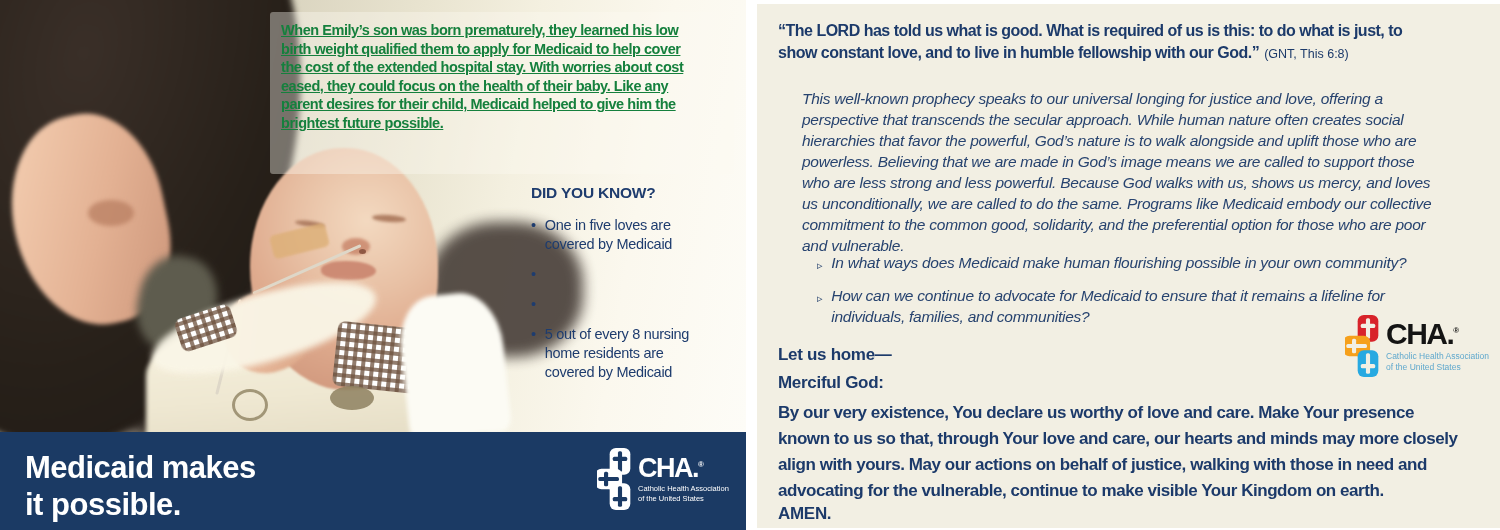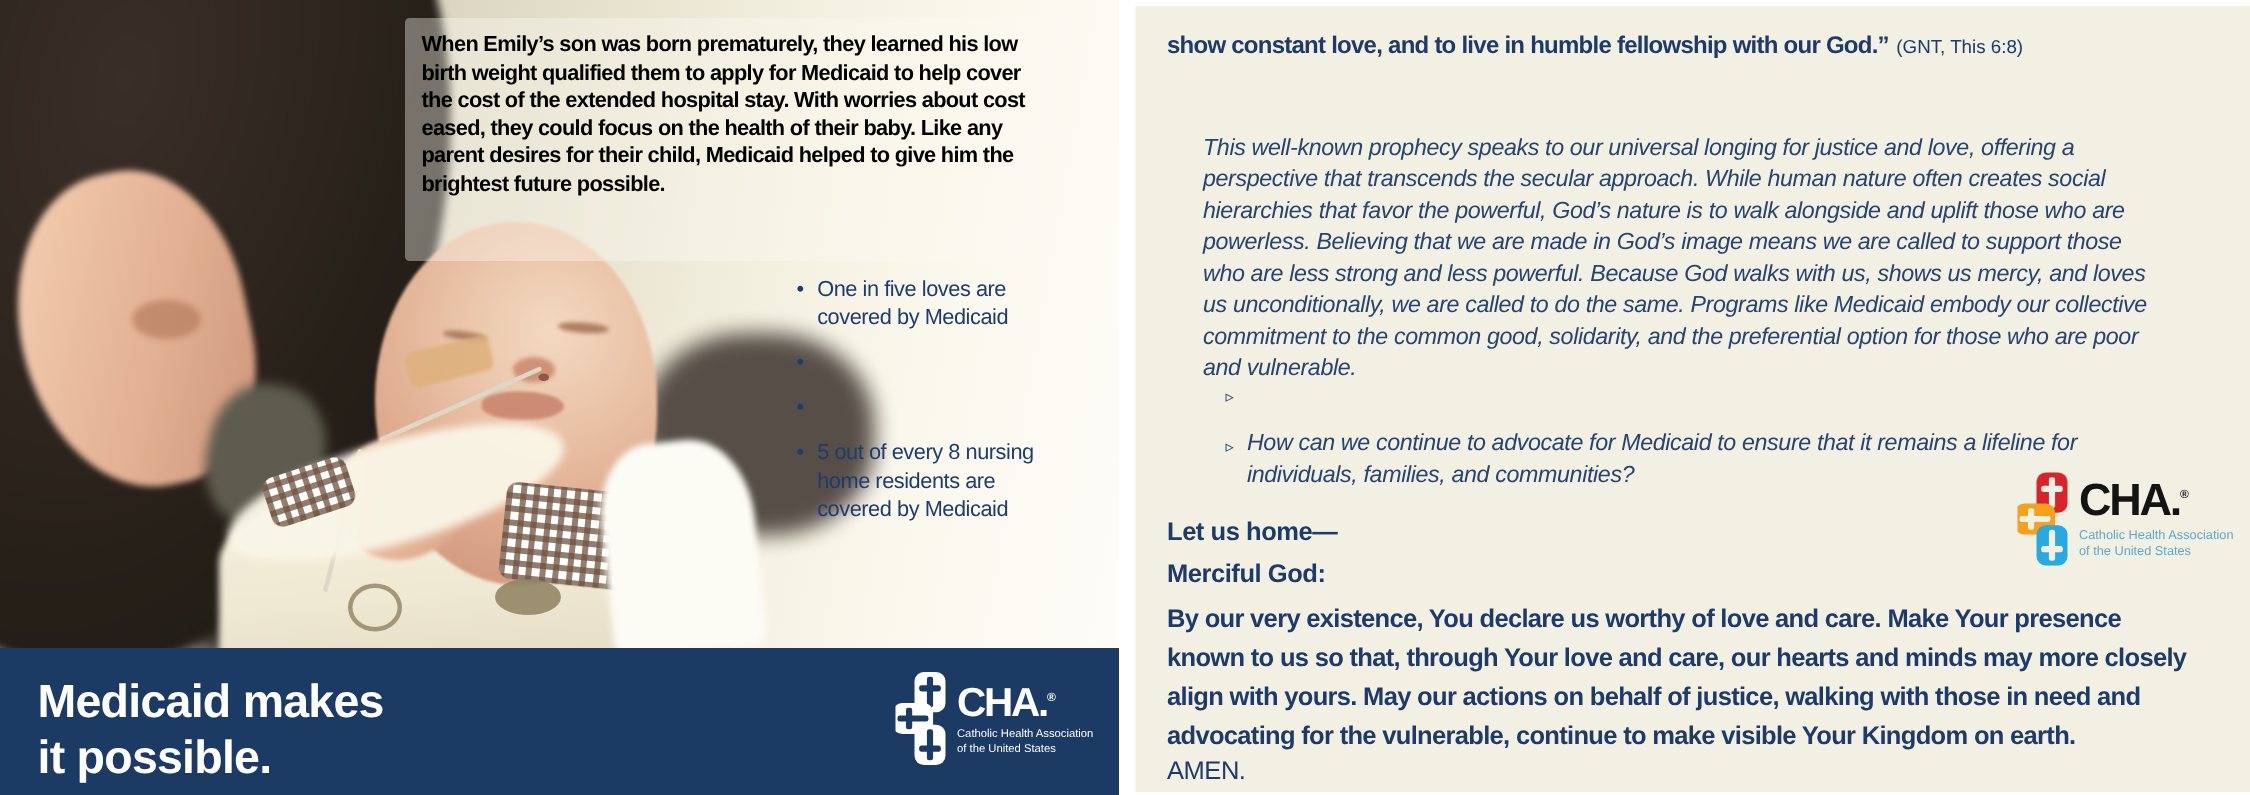--- a/index.html
+++ b/index.html
@@ -41,22 +41,22 @@
   .gingham{background-color:#fff;border-radius:8px;filter:blur(.5px);
     background-image:repeating-linear-gradient(0deg,rgba(110,82,62,.75) 0 4px,transparent 4px 9px),
                      repeating-linear-gradient(90deg,rgba(110,82,62,.75) 0 4px,transparent 4px 9px);}
   .collar-l{left:177px;top:311px;width:58px;height:34px;transform:rotate(-18deg);}
   .collar-r{left:335px;top:325px;width:87px;height:65px;transform:rotate(6deg);}
   .onesie{left:403px;top:294px;width:102px;height:142px;background:#fcfbf4;border-radius:35% 40% 10% 10%;transform:rotate(-6deg);filter:blur(2px);}
   .swirl1{left:330px;top:386px;width:44px;height:24px;background:#8f8261;border-radius:50%;opacity:.85;filter:blur(.5px);}
   .swirl2{left:232px;top:389px;width:30px;height:26px;border:3px solid #8f8261;border-radius:50%;opacity:.8;background:transparent;}
 
   .story-bg{left:270px;top:12px;width:464px;height:162px;background:rgba(252,250,242,.38);border-radius:3px;}
-  .story{left:281px;top:21px;width:458px;font-size:14.5px;font-weight:bold;color:#000000;
-         line-height:18.6px;letter-spacing:-0.45px;white-space:pre-line;}
+  .story{left:281px;top:21px;width:458px;font-size:14.5px;font-weight:bold;color:#15803d;
+         line-height:18.6px;letter-spacing:-0.45px;white-space:pre-line;text-decoration:underline;}
 
   .dyk{left:531px;top:184px;width:212px;color:#1e3c6e;}
   .dyk-heading{font-size:15.5px;font-weight:bold;letter-spacing:-0.2px;margin-bottom:14px;}
   .dyk-item{display:flex;gap:9px;margin-bottom:11px;font-size:14.5px;line-height:19px;letter-spacing:-0.3px;}
   .dyk-bullet{flex:0 0 auto;font-size:14.5px;}
   .dyk-text{white-space:pre-line;}
 
   .banner{left:0;top:432px;width:746px;height:116px;background:#1b3a64;}
   .tagline{position:absolute;left:25px;top:17px;font-size:31px;font-weight:bold;color:#ffffff;
            line-height:37px;letter-spacing:-0.5px;white-space:pre-line;}
@@ -90,21 +90,21 @@
               color:#27436f;letter-spacing:-0.25px;white-space:pre-line;}
   .question{display:flex;gap:9px;font-style:italic;font-size:15.5px;line-height:21px;color:#27436f;letter-spacing:-0.25px;}
   .q1{left:60px;top:248px;width:640px;}
   .q2{left:60px;top:281px;width:610px;}
   .q-bullet{flex:0 0 auto;font-size:11px;padding-top:3px;font-style:normal;}
   .q-text{white-space:pre-line;}
   .pray-lead{left:21px;top:341px;font-size:17px;font-weight:bold;letter-spacing:-0.3px;}
   .pray-sal{left:21px;top:369px;font-size:17px;font-weight:bold;letter-spacing:-0.3px;}
   .pray-body{left:21px;top:396px;width:710px;font-size:17px;font-weight:bold;line-height:26px;
              letter-spacing:-0.45px;white-space:pre-line;}
-  .amen{left:21px;top:500px;font-size:17px;font-weight:normal;letter-spacing:-0.3px;}
+  .amen{left:21px;top:500px;font-size:17px;font-weight:bold;letter-spacing:-0.3px;}
 </style>
 </head>
 <body>
 
 <div class="abs left-panel">
 
   <div class="abs photo">
     <div class="door-strip"></div>
     <div class="m-lower"></div>
     <div class="m-shirt"></div>
@@ -134,20 +134,21 @@
 
   <div class="abs story-bg"></div>
   <div class="abs story">When Emily’s son was born prematurely, they learned his low
 birth weight qualified them to apply for Medicaid to help cover
 the cost of the extended hospital stay. With worries about cost
 eased, they could focus on the health of their baby. Like any
 parent desires for their child, Medicaid helped to give him the
 brightest future possible.</div>
 
   <div class="abs dyk">
+    <div class="dyk-heading">DID YOU KNOW?</div>
     <div class="dyk-item">
       <span class="dyk-bullet">•</span>
       <span class="dyk-text">One in five loves are
 covered by Medicaid</span>
     </div>
     <div class="dyk-item">
       <span class="dyk-bullet">•</span>
     </div>
     <div class="dyk-item">
       <span class="dyk-bullet">•</span>
@@ -189,34 +190,36 @@
           <div>of the United States</div>
         </div>
       </div>
     </div>
   </div>
 </div>
 
 <div class="abs right-panel">
 
   <div class="quote">
+    <span class="quote-l1">“The LORD has told us what is good. What is required of us is this: to do what is just, to</span>
     <span>show constant love, and to live in humble fellowship with our God.”</span><span class="cite">(GNT, This 6:8)</span>
   </div>
 
   <div class="reflection">This well-known prophecy speaks to our universal longing for justice and love, offering a
 perspective that transcends the secular approach. While human nature often creates social
 hierarchies that favor the powerful, God’s nature is to walk alongside and uplift those who are
 powerless. Believing that we are made in God’s image means we are called to support those
 who are less strong and less powerful. Because God walks with us, shows us mercy, and loves
 us unconditionally, we are called to do the same. Programs like Medicaid embody our collective
 commitment to the common good, solidarity, and the preferential option for those who are poor
 and vulnerable.</div>
 
   <div class="question q1">
     <span class="q-bullet">▹</span>
+    <span class="q-text">In what ways does Medicaid make human flourishing possible in your own community?</span>
   </div>
   <div class="question q2">
     <span class="q-bullet">▹</span>
     <span class="q-text">How can we continue to advocate for Medicaid to ensure that it remains a lifeline for
 individuals, families, and communities?</span>
   </div>
 
   <div class="pray-lead">Let us home—</div>
   <div class="pray-sal">Merciful God:</div>
   <div class="pray-body">By our very existence, You declare us worthy of love and care. Make Your presence

